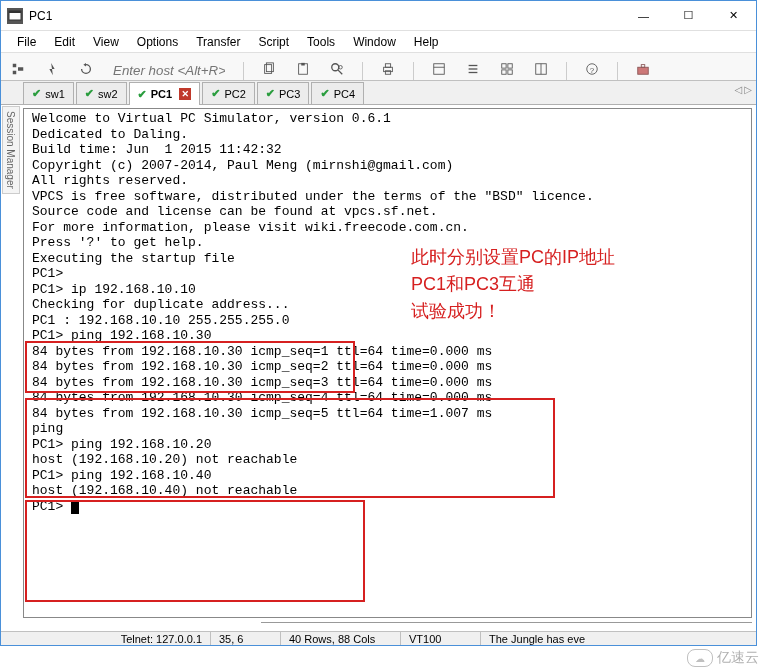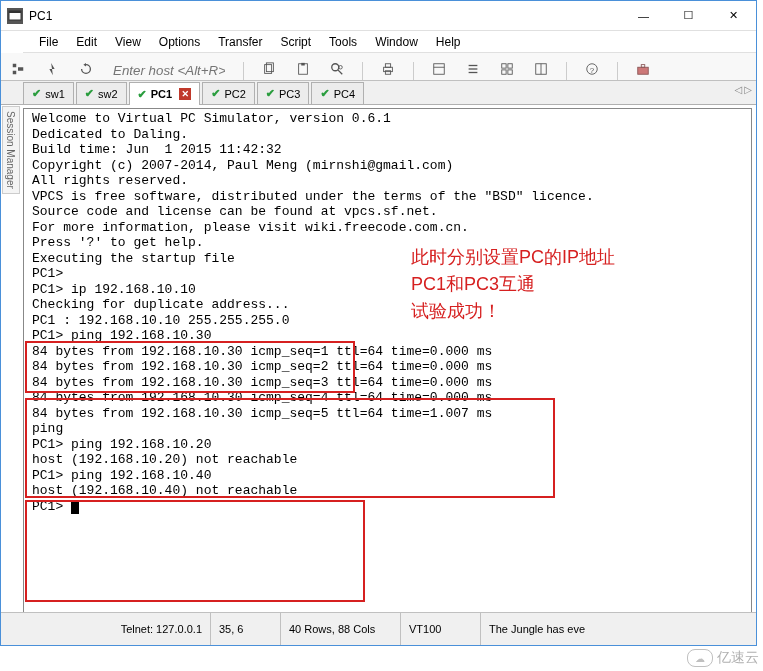--- a/index.html
+++ b/index.html
@@ -3,39 +3,39 @@
 <meta charset="utf-8">
 <style>
   * { box-sizing: border-box; margin: 0; padding: 0; }
   body { font-family: "Segoe UI", Tahoma, sans-serif; font-size: 12px; background: #fff; width: 763px; height: 671px; overflow: hidden; position: relative; }
   .window { width: 757px; height: 646px; border: 1px solid #4a90d9; position: relative; background: #fff; }
   .titlebar { height: 30px; background: #fff; display: flex; align-items: center; padding-left: 6px; border-bottom: 1px solid #e0e0e0; }
   .titlebar .icon { width: 16px; height: 16px; background: #555; margin-right: 6px; display: inline-flex; align-items: center; justify-content: center; }
   .titlebar .title { flex: 1; font-size: 12px; }
   .winbtns { display: flex; }
   .winbtn { width: 45px; height: 29px; display: flex; align-items: center; justify-content: center; font-family: "Segoe UI Symbol", sans-serif; font-size: 11px; }
-  .menubar { height: 22px; display: flex; align-items: center; padding: 0 8px; gap: 2px; border-bottom: 1px solid #e0e0e0; margin-left: 22px; }
+  .menubar { height: 22px; display: flex; align-items: center; padding: 0 8px; gap: 2px; border-bottom: 1px solid #e0e0e0; }
   .menubar span { padding: 2px 8px; }
   .toolbar { height: 28px; display: flex; align-items: flex-end; padding: 0 6px; gap: 12px; border-bottom: 1px solid #c0c0c0; background: #f8f8f8; }
   .tbtn { width: 22px; height: 22px; display: inline-flex; align-items: center; justify-content: center; color: #555; }
   .tbtn svg { width:14px; height:14px; }
   .tsep { width: 1px; height: 18px; background: #ccc; margin: 0 2px; }
   .hostinput { width: 120px; height: 20px; border: none; color: #888; font-style: italic; padding: 0 4px; background: transparent; }
   .tabbar { height: 24px; display: flex; align-items: flex-end; padding-left: 22px; border-bottom: 1px solid #b0b0b0; background: #f0f0f0; position: relative; }
   .tab { height: 22px; padding: 0 8px; display: flex; align-items: center; gap: 4px; border: 1px solid #b0b0b0; border-bottom: none; margin-right: 2px; background: #ececec; font-size: 11px; }
   .tab.active { background: #fff; font-weight: bold; height: 23px; position: relative; top: 1px; }
   .tab .chk { color: #2a9d3e; font-weight: bold; font-size: 11px; }
   .tab .xbtn { background: #c0392b; color: #fff; width: 12px; height: 12px; font-size: 9px; display: inline-flex; align-items: center; justify-content: center; margin-left: 3px; }
   .tabnav { position: absolute; right: 4px; top: 3px; display: flex; gap: 2px; color: #888; font-size: 10px; }
   .sidetab { position: absolute; left: 1px; top: 105px; width: 18px; font-size: 10px; color: #666; writing-mode: vertical-lr; text-orientation: mixed; padding: 4px 2px; border: 1px solid #ccc; background: #f4f4f4; }
   .terminal { position: absolute; left: 22px; top: 107px; right: 4px; height: 510px; border: 1px solid #888; background: #fff; font-family: "Courier New", monospace; font-size: 13px; line-height: 15.5px; padding: 2px 8px; white-space: pre; color: #000; overflow: hidden; }
   .redbox { position: absolute; border: 2px solid #d62020; pointer-events: none; }
   .redtext { position: absolute; color: #d62020; font-family: "SimSun","Microsoft YaHei",sans-serif; font-size: 18px; line-height: 27px; }
   .cursor { display: inline-block; width: 8px; height: 14px; background: #000; vertical-align: text-bottom; }
-  .statusbar { position: absolute; bottom: 0; left: 0; right: 0; height: 33px; border-top: 1px solid #c0c0c0; display: flex; align-items: center; font-size: 11px; background: #f0f0f0; }
+  .statusbar { position: absolute; bottom: 0; left: 0; right: 0; height: 14px; border-top: 1px solid #c0c0c0; display: flex; align-items: center; font-size: 11px; background: #f0f0f0; }
   .statusbar .cell { border-right: 1px solid #c0c0c0; height: 100%; display: flex; align-items: center; padding: 0 8px; }
   .watermark { position: absolute; right: 4px; bottom: 4px; font-size: 14px; color: #b0b0b0; font-family: "Microsoft YaHei",sans-serif; display:flex; align-items:center; gap:4px;}
   .watermark .wmlogo { width:26px; height:18px; border:1px solid #c0c0c0; border-radius:8px; display:inline-flex; align-items:center; justify-content:center; font-size:10px; color:#c0c0c0;}
   .bottomline { position:absolute; bottom:22px; left:260px; right:4px; height:1px; border-top:1px solid #999;}
 </style>
 </head>
 <body>
 
 <div class="window">
 

